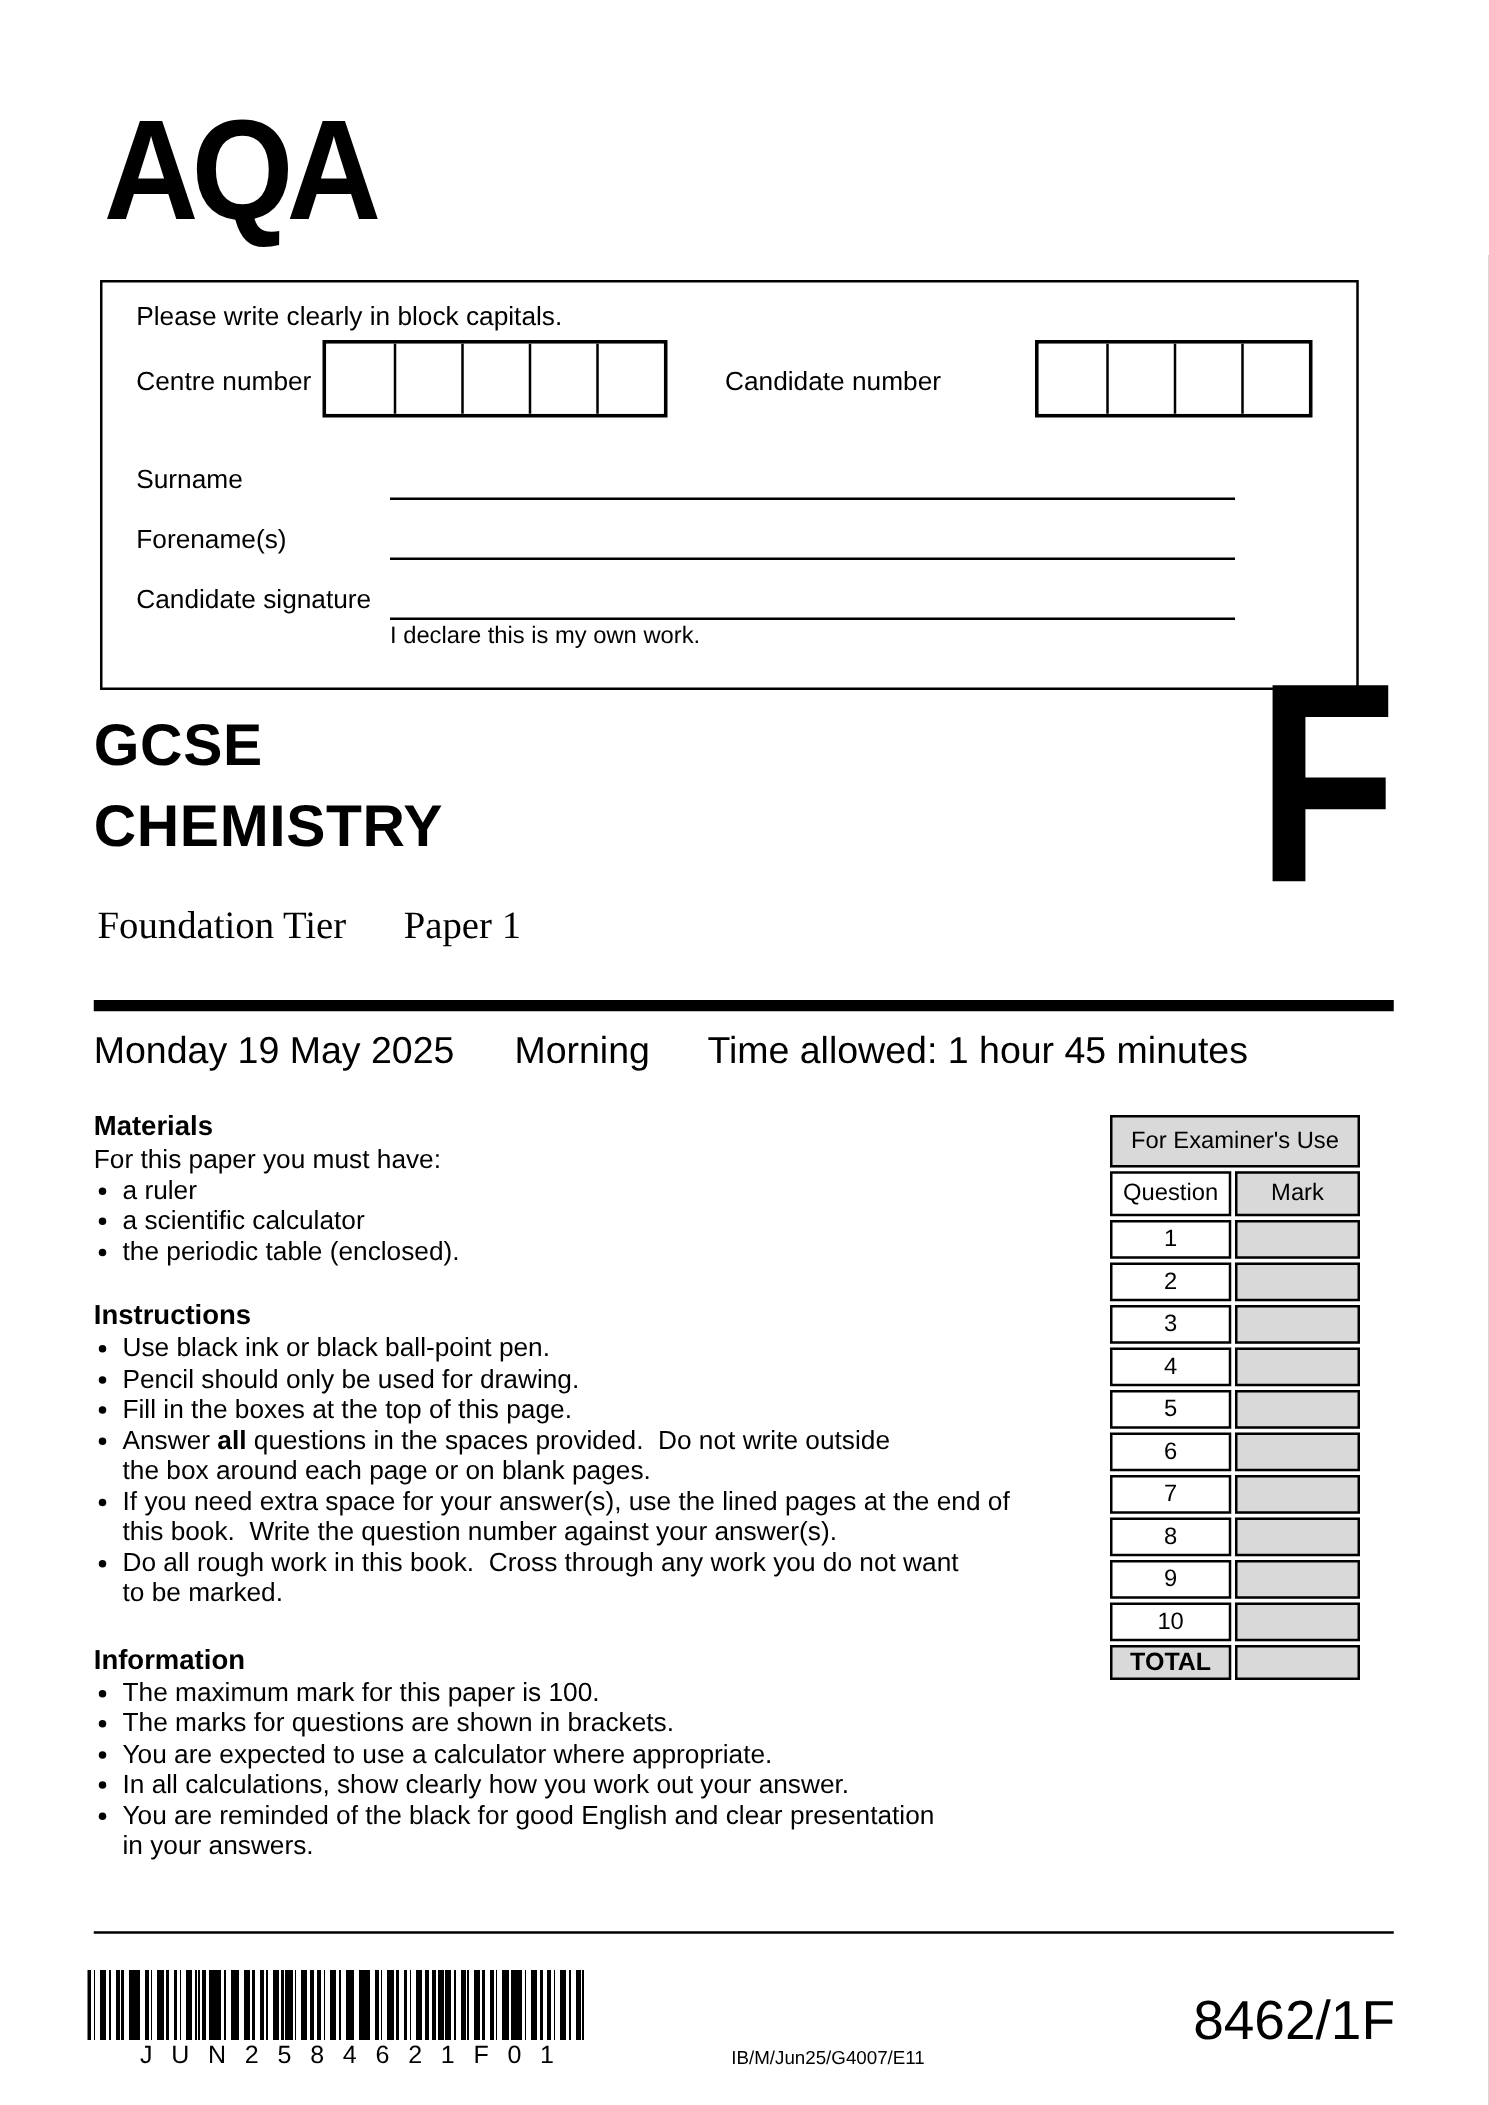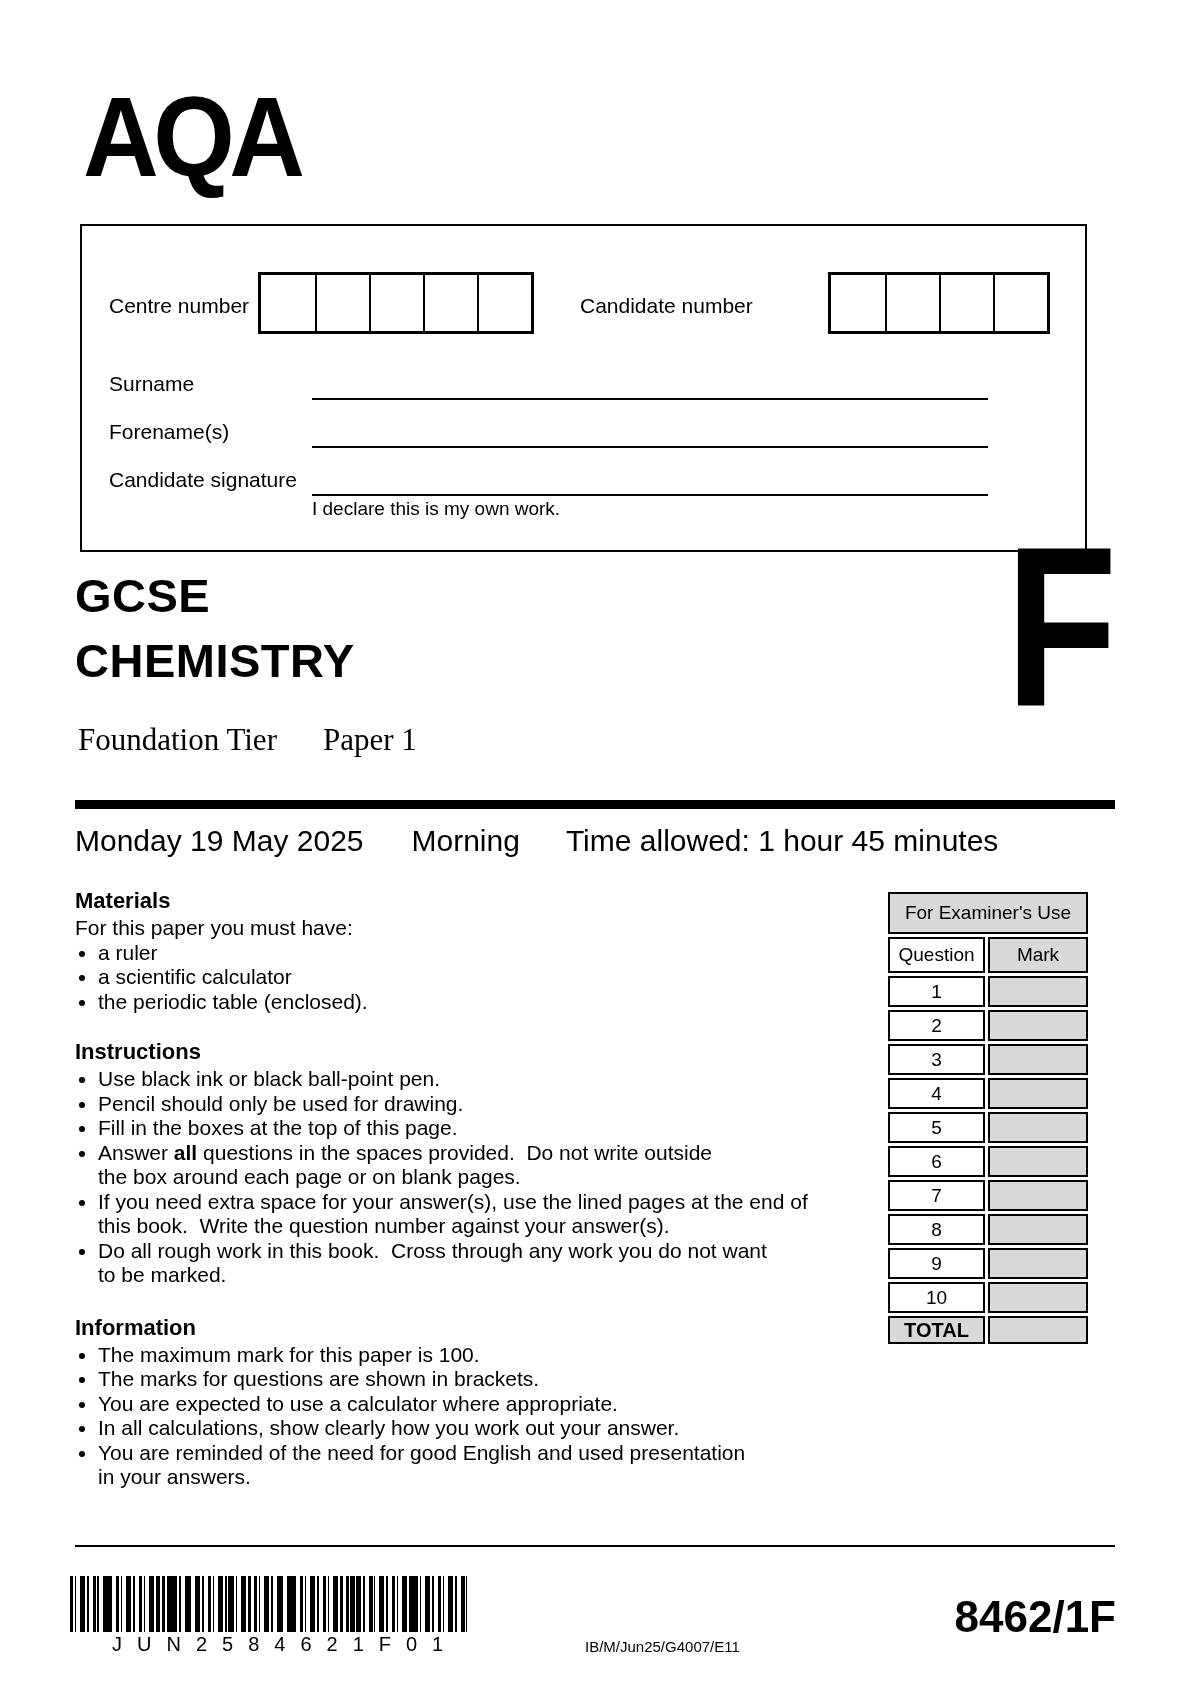--- a/index.html
+++ b/index.html
@@ -57,30 +57,31 @@
   .shade { background:var(--shade,#d9d9d9) !important; }
 
   
   .thin-rule { position:absolute; left:75px; top:1545px; width:1040px; height:2px; background:#000; }
   .barcode { position:absolute; left:70px; top:1576px; width:400px; height:56px; background-color:#fff;
     background-image:
       repeating-linear-gradient(90deg,#000 0 3px,transparent 3px 5px,#000 5px 6px,transparent 6px 10px,#000 10px 15px,transparent 15px 17px,#000 17px 19px,transparent 19px 23px),
       repeating-linear-gradient(90deg,transparent 0 27px,#000 27px 29px,transparent 29px 36px,#000 36px 41px,transparent 41px 57px,#000 57px 59px,transparent 59px 61px); }
   .barcode-text { position:absolute; left:112px; top:1633px; font-size:20px; letter-spacing:15px; }
   .ref-code { position:absolute; left:585px; top:1638px; font-size:15px; }
-  .paper-code { position:absolute; right:75px; top:1592px; font-size:44px; font-weight:bold; }
+  .paper-code { position:absolute; right:75px; top:1592px; font-size:44px; font-weight:normal; }
 </style>
 </head>
 <body>
 
 <div id="page">
 
   <div class="aqa-logo">AQA</div>
 
   <div class="panel">
+    <div class="note">Please write clearly in block capitals.</div>
 
     <div class="lbl" style="left:27px; top:68px;">Centre number</div>
     <div class="cells" style="left:176px; top:46px;">
         <div class="cell"></div>
         <div class="cell"></div>
         <div class="cell"></div>
         <div class="cell"></div>
         <div class="cell"></div>
       </div>
 
@@ -141,21 +142,21 @@
 to be marked.</li>
       </ul>
 
     <h3 class="sec-gap2">Information</h3>
     <ul>
 
     <li>The maximum mark for this paper is 100.</li>
         <li>The marks for questions are shown in brackets.</li>
         <li>You are expected to use a calculator where appropriate.</li>
         <li>In all calculations, show clearly how you work out your answer.</li>
-        <li>You are reminded of the need for good English and used presentation
+        <li>You are reminded of the black for good English and clear presentation
 in your answers.</li>
       </ul>
   </div>
 
   <div class="x-table">
     <div class="x-head">For Examiner's Use</div>
     <div class="x-row x-colhead">
       <div class="x-cell q">Question</div>
       <div class="x-cell m shade">Mark</div>
     </div>

